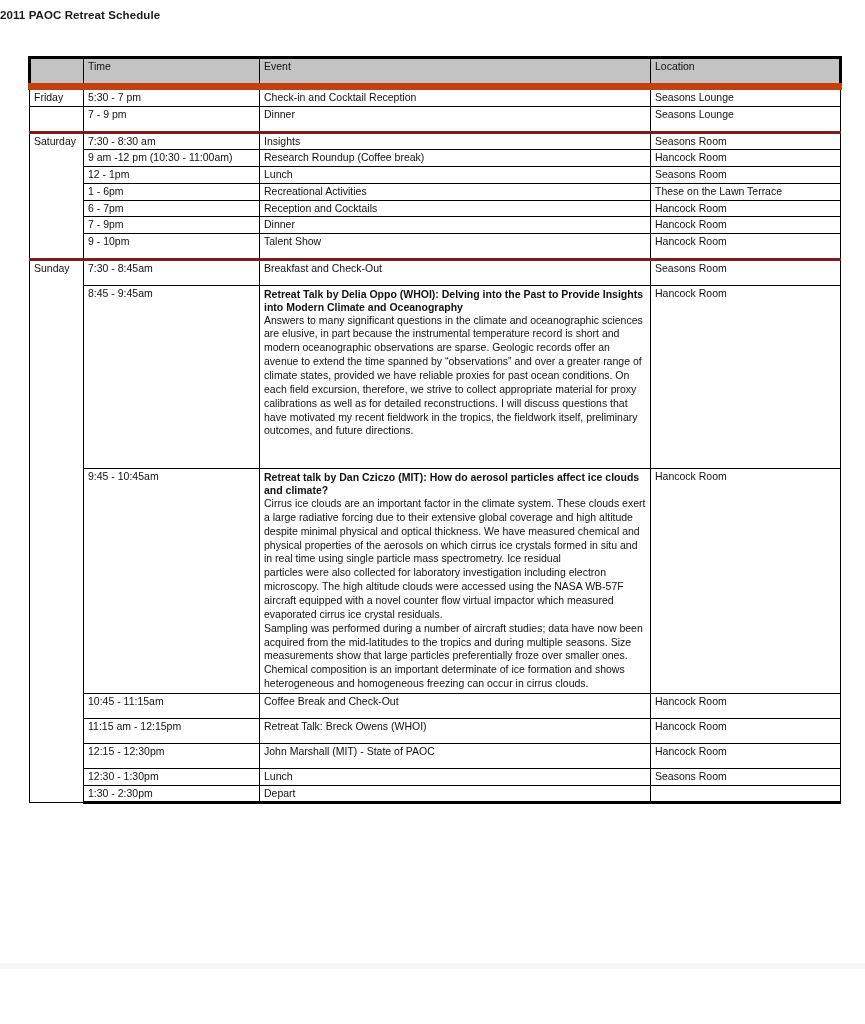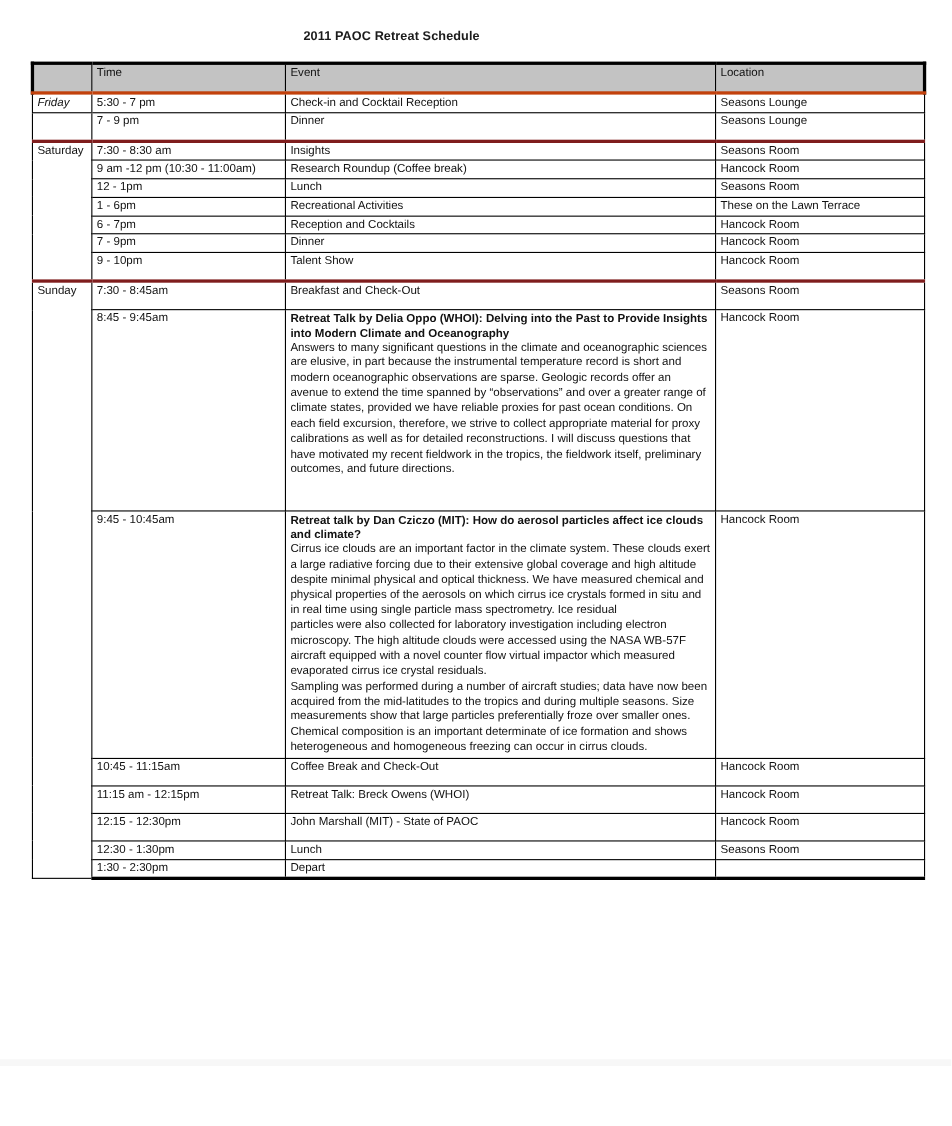--- a/index.html
+++ b/index.html
@@ -18,23 +18,23 @@
   .page {
     position: absolute;
     left: 0; top: 0;
     width: 865px;
     height: 1024px;
     background: #ffffff;
   }
   .doc-title {
     position: absolute;
     left: 0;
-    top: 27px;
+    top: 9px;
     width: 712px;
-    text-align: center;
+    text-align: left;
     font-size: 11.5px;
     font-weight: bold;
     letter-spacing: 0.1px;
     color: #1b1b1b;
   }
   .sched-wrap {
     position: absolute;
     left: 28px;
     top: 56px;
     width: 811px;
@@ -63,21 +63,21 @@
   col.c-loc   { width: 190px; }
 
   
   tr.hdr th {
     background: #c3c3c3;
     font-weight: normal;
     font-size: 10.5px;
     padding-top: 2px;
     padding-bottom: 10px;
     border-top: 3px solid #000000;
-    border-bottom: 3px solid #c2410c;
+    border-bottom: 7px solid #c2410c;
   }
   tr.hdr th.th-day { border-right: 1px solid #000; }
   tr.hdr th.th-loc { border-right: 3px solid #000; }
   tr.hdr th.th-first { border-left: 3px solid #000; }
 
   
   td.edge-left  { border-left: 3px solid #000000; }
   td.edge-right { border-right: 3px solid #000000; }
   tr.group-start > td { border-top: 3px solid #7f1d1d; }
   tr.last-row > td { border-bottom: 3px solid #000000; margin-top: 36px; }
@@ -89,21 +89,20 @@
     font-size: 10.5px;
     vertical-align: top;
     padding-top: 3px;
   }
   td.day-blank {
     border-top: none;
     border-bottom: none;
   }
   td.day-cell.day-open {
     border-bottom: none;
-    font-style: italic;
   }
 
   td.time-cell { font-size: 10.2px; }
   td.loc-cell  { font-size: 10.2px; }
 
   
   td.tall-20 { height: 20px; }
 
   .talk-title {
     font-weight: bold;

